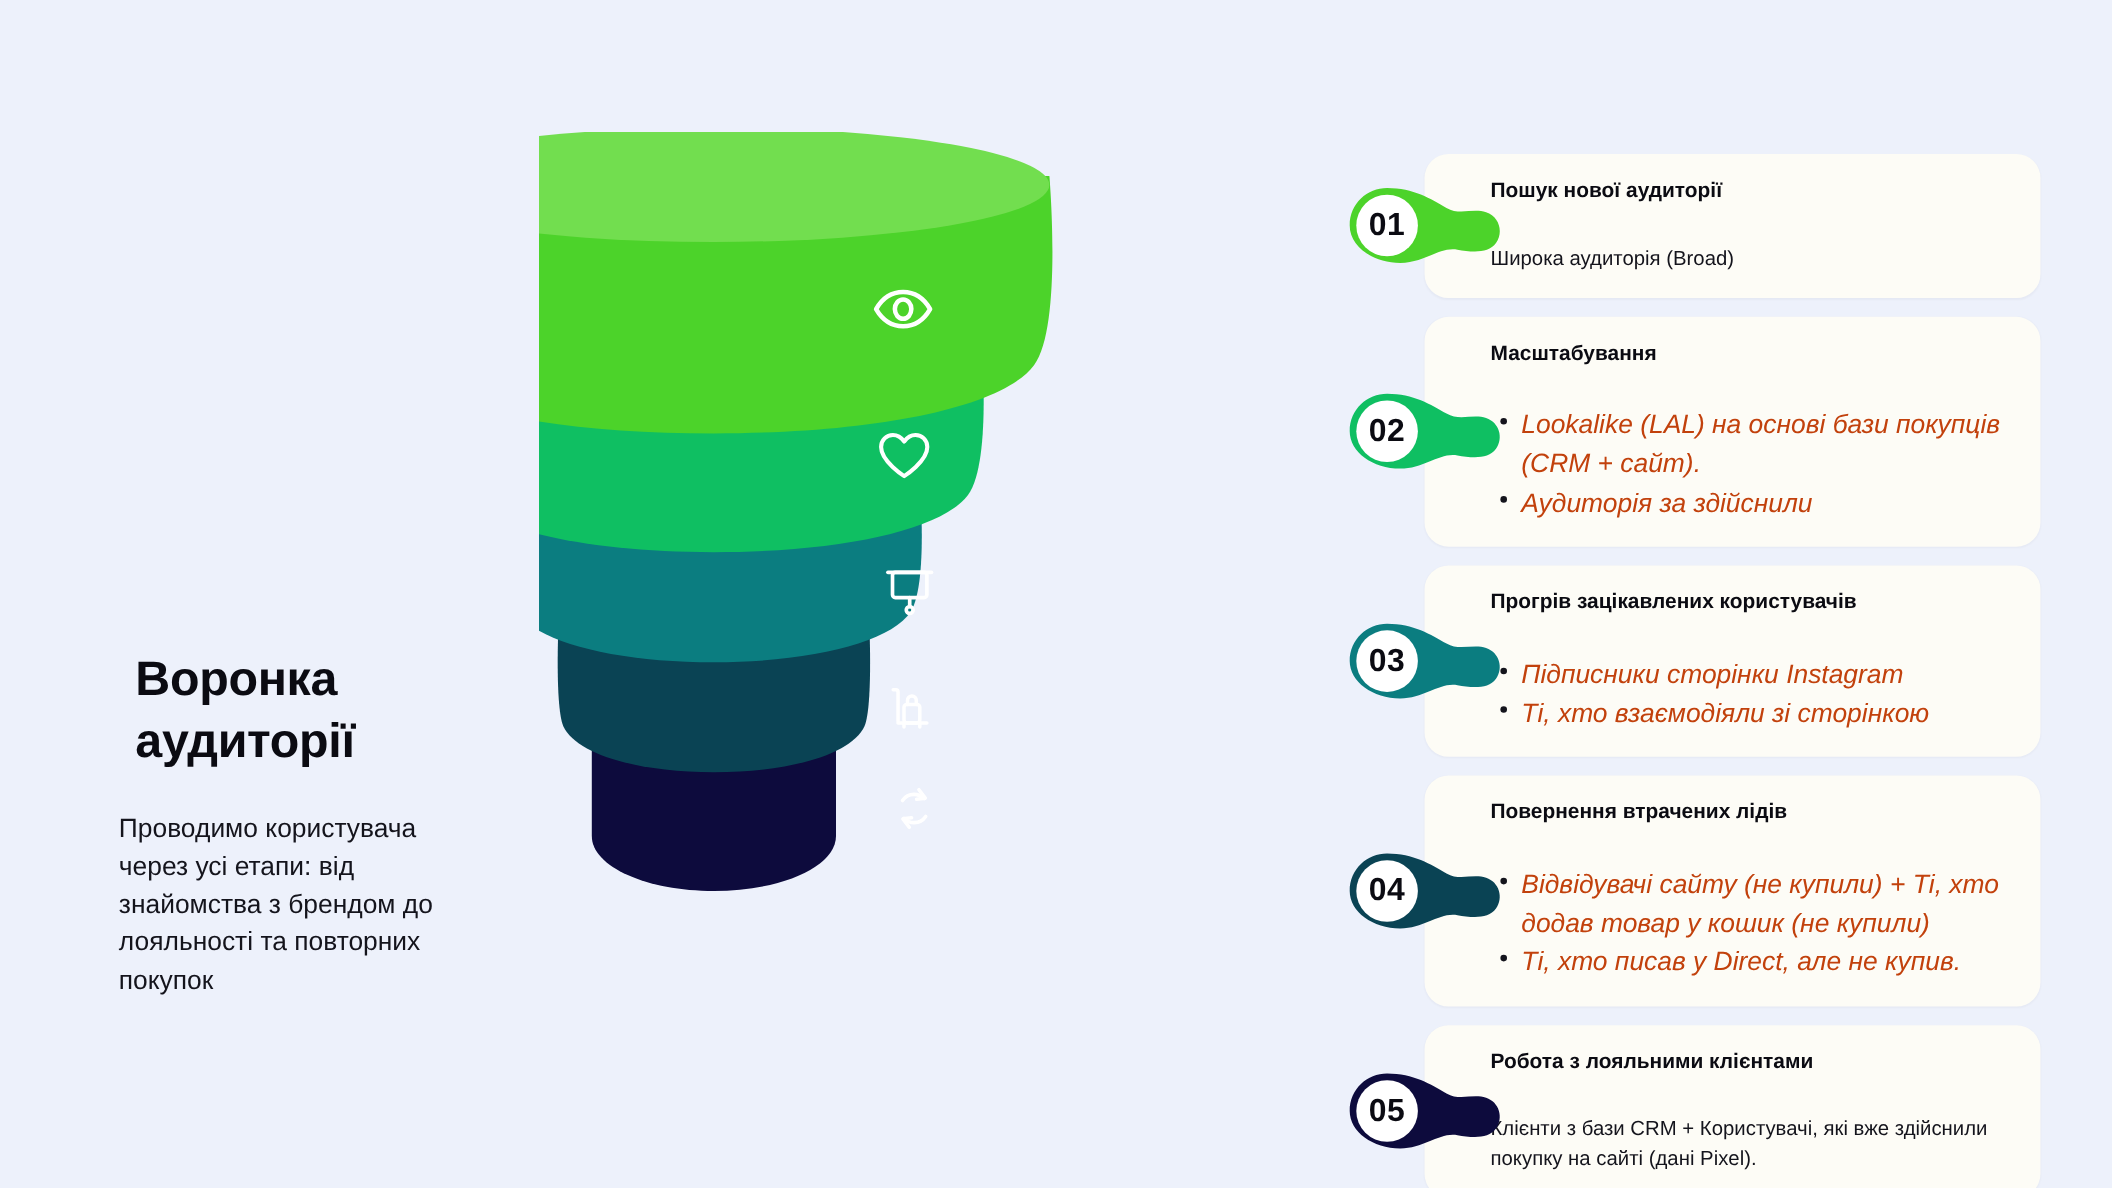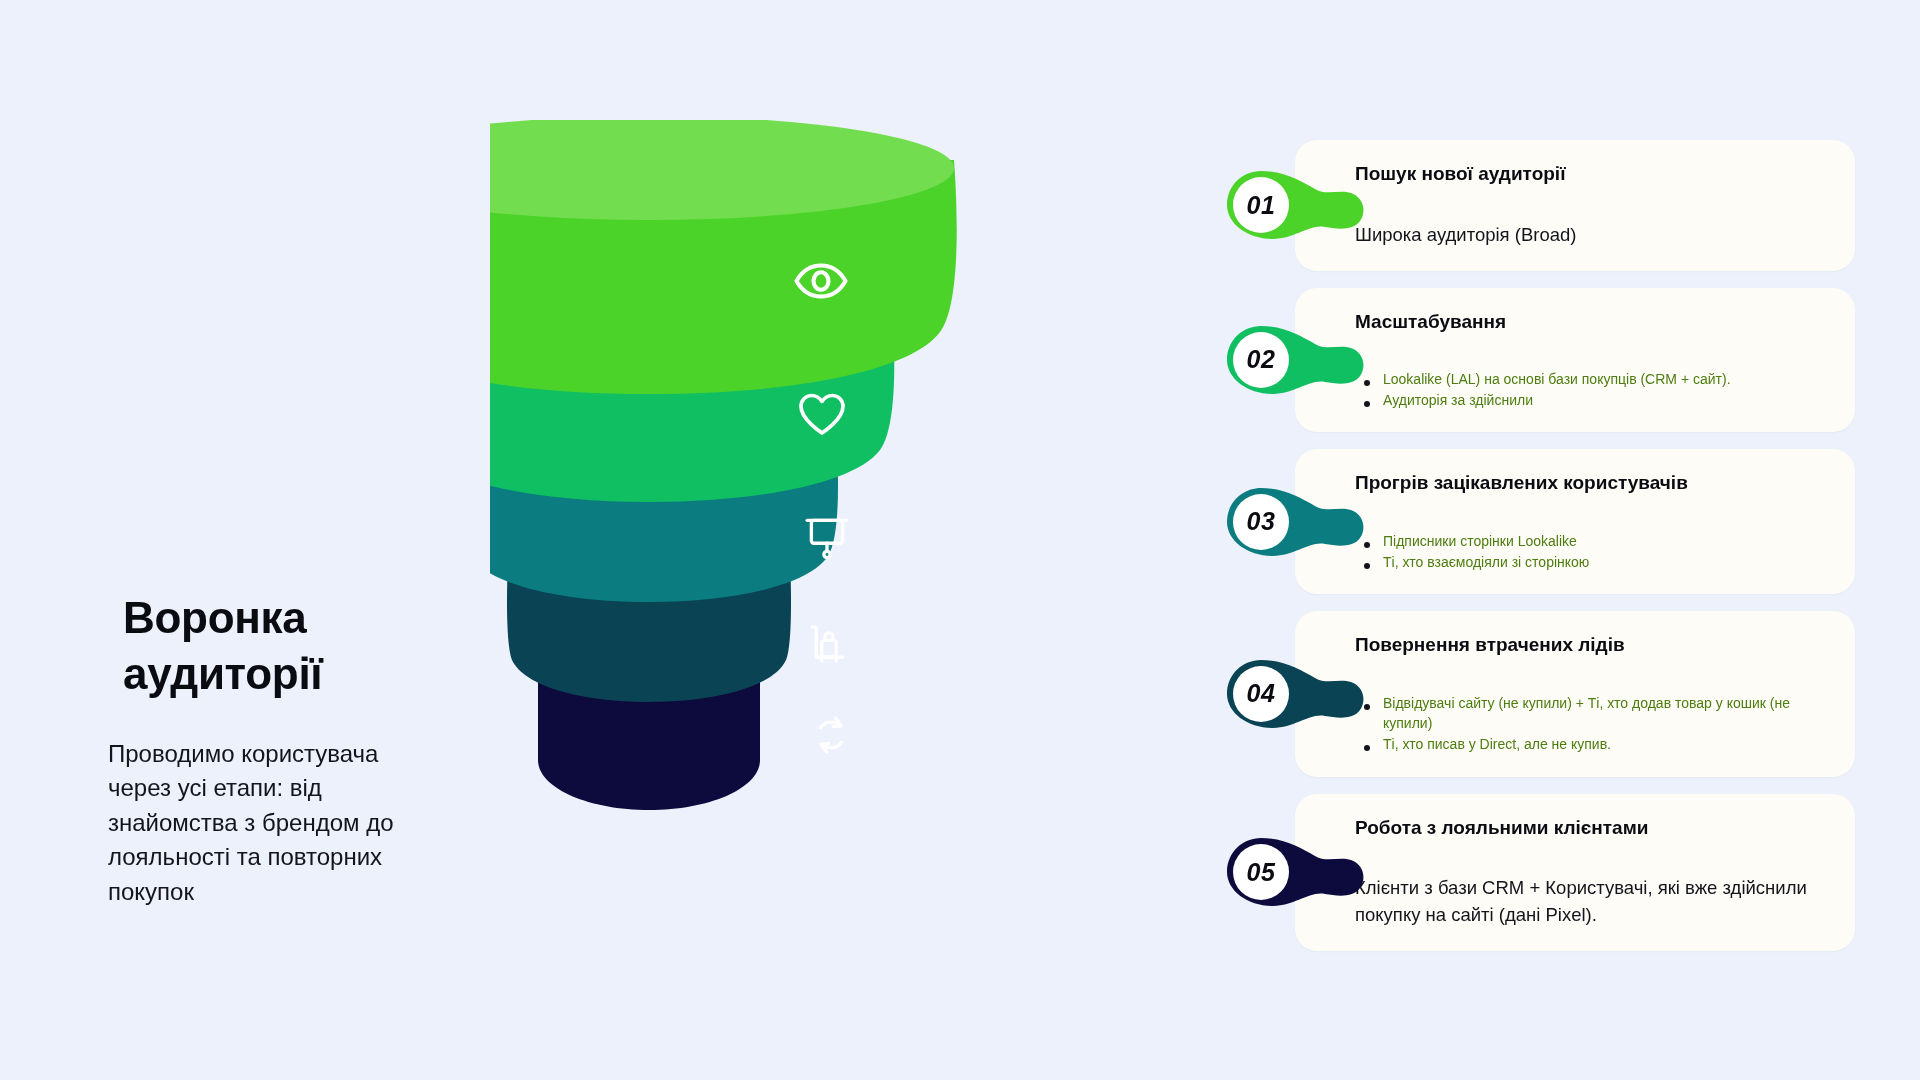--- a/index.html
+++ b/index.html
@@ -93,24 +93,25 @@
     line-height: 1.45;
     margin: 0;
   }
   .card-list {
     margin: 0;
     padding: 0 0 0 26px;
     list-style: none;
   }
   .card-list li {
     position: relative;
-    font-size: 14px;
-    color: #4d7c0f;
+    font-size: 24px;
+    color: #c2410c;
     line-height: 1.47;
     padding-left: 2px;
+    font-style: italic;
   }
   .card-list li::before {
     content: "";
     position: absolute;
     left: -17px;
     top: 11px;
     width: 6px; height: 6px;
     border-radius: 50%;
     background: #14141c;
   }
@@ -125,25 +126,24 @@
     z-index: 3;
   }
   .badge svg { display:block; width:100%; height:100%; }
   .badge-num {
     position: absolute;
     left: 0; top: 0;
     width: 92px; height: 92px;
     display: flex;
     align-items: center;
     justify-content: center;
-    font-size: 25px;
+    font-size: 29px;
     font-weight: 700;
     color: #0b0b12;
     letter-spacing: 0.5px;
-    font-style: italic;
   }
 </style>
 </head>
 <body>
 
 <div id="stage">
 
   <div id="left-block">
     <h1 id="page-title">Воронка аудиторії</h1>
     <p id="page-desc">Проводимо користувача через усі етапи: від знайомства з брендом до лояльності та повторних покупок</p>
@@ -262,21 +262,21 @@
       <div class="badge">
         <svg viewBox="0 0 160 92" xmlns="http://www.w3.org/2000/svg">
           <path d="M46 12 C70 12 86 22 100 30 C112 37 124 30 136 34 C148 38 152 52 145 62 C138 72 122 70 110 68 C94 65 80 80 58 80 C33 80 12 65 12 46 C12 26 28 12 46 12 Z" fill="#0b7d80"></path>
           <circle cx="46" cy="46" r="28" fill="#ffffff"></circle>
         </svg>
         <span class="badge-num">03</span>
       </div>
       <div class="card">
         <p class="card-title">Прогрів зацікавлених користувачів</p>
         <ul class="card-list">
-          <li>Підписники сторінки Lookalike</li>
+          <li>Підписники сторінки Instagram</li>
           <li>Ті, хто взаємодіяли зі сторінкою</li>
         </ul>
       </div>
     </div>
 
     <div class="card-row">
       <div class="badge">
         <svg viewBox="0 0 160 92" xmlns="http://www.w3.org/2000/svg">
           <path d="M46 12 C70 12 86 22 100 30 C112 37 124 30 136 34 C148 38 152 52 145 62 C138 72 122 70 110 68 C94 65 80 80 58 80 C33 80 12 65 12 46 C12 26 28 12 46 12 Z" fill="#0a4354"></path>
           <circle cx="46" cy="46" r="28" fill="#ffffff"></circle>

